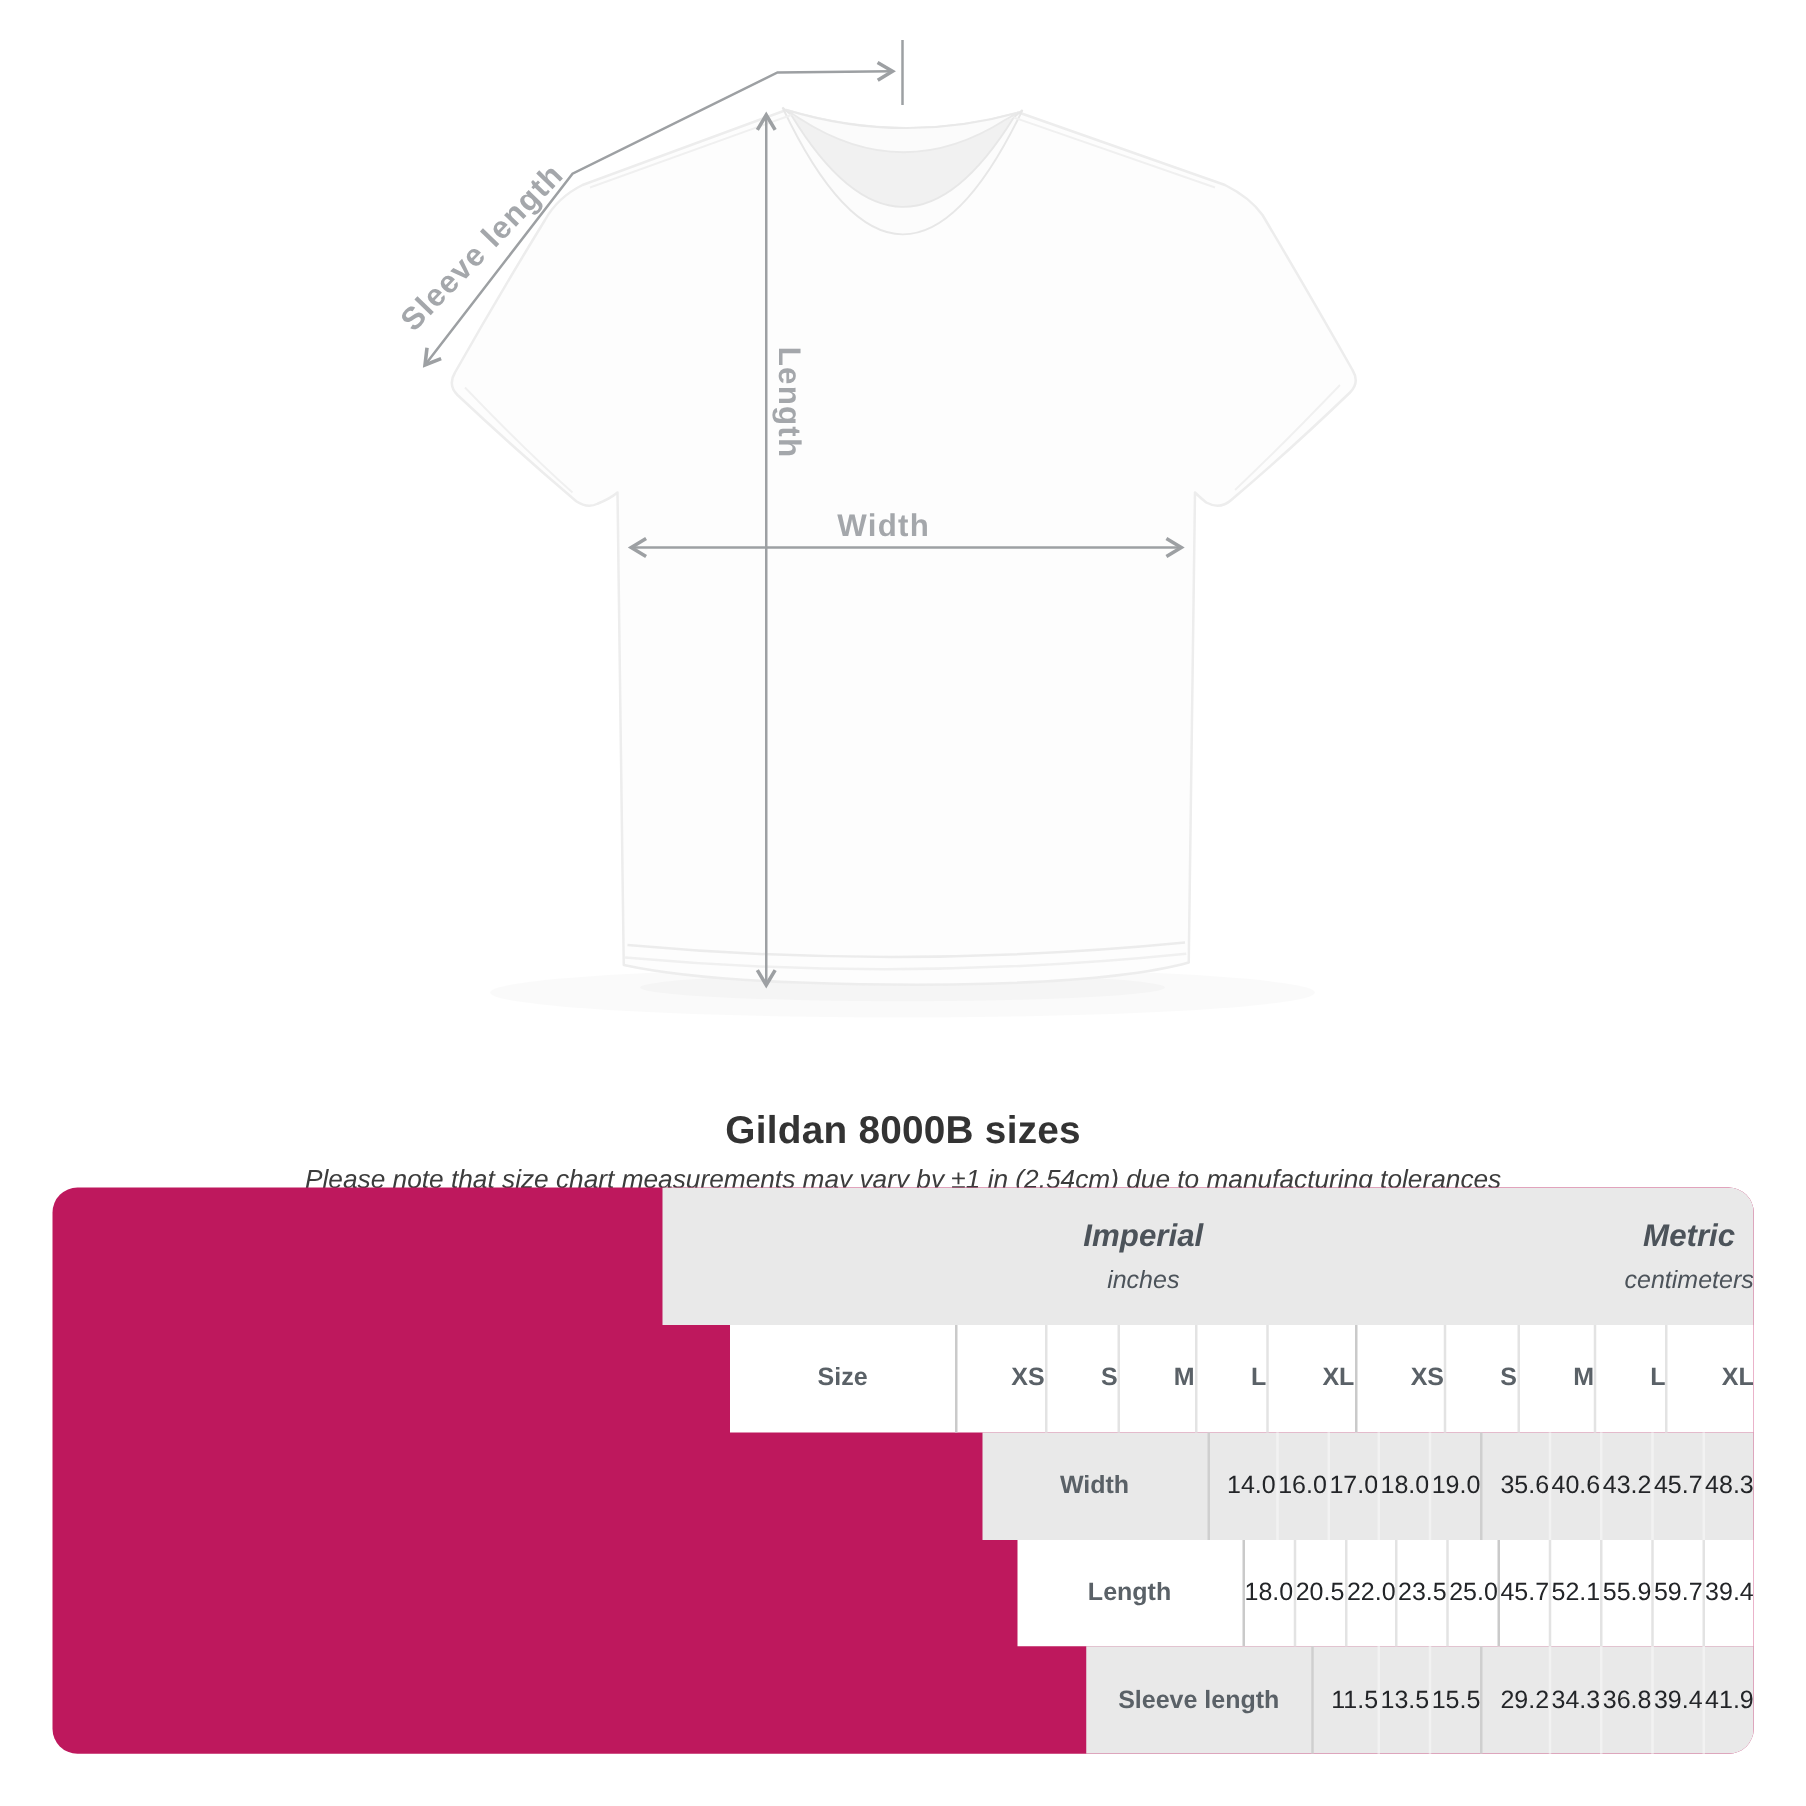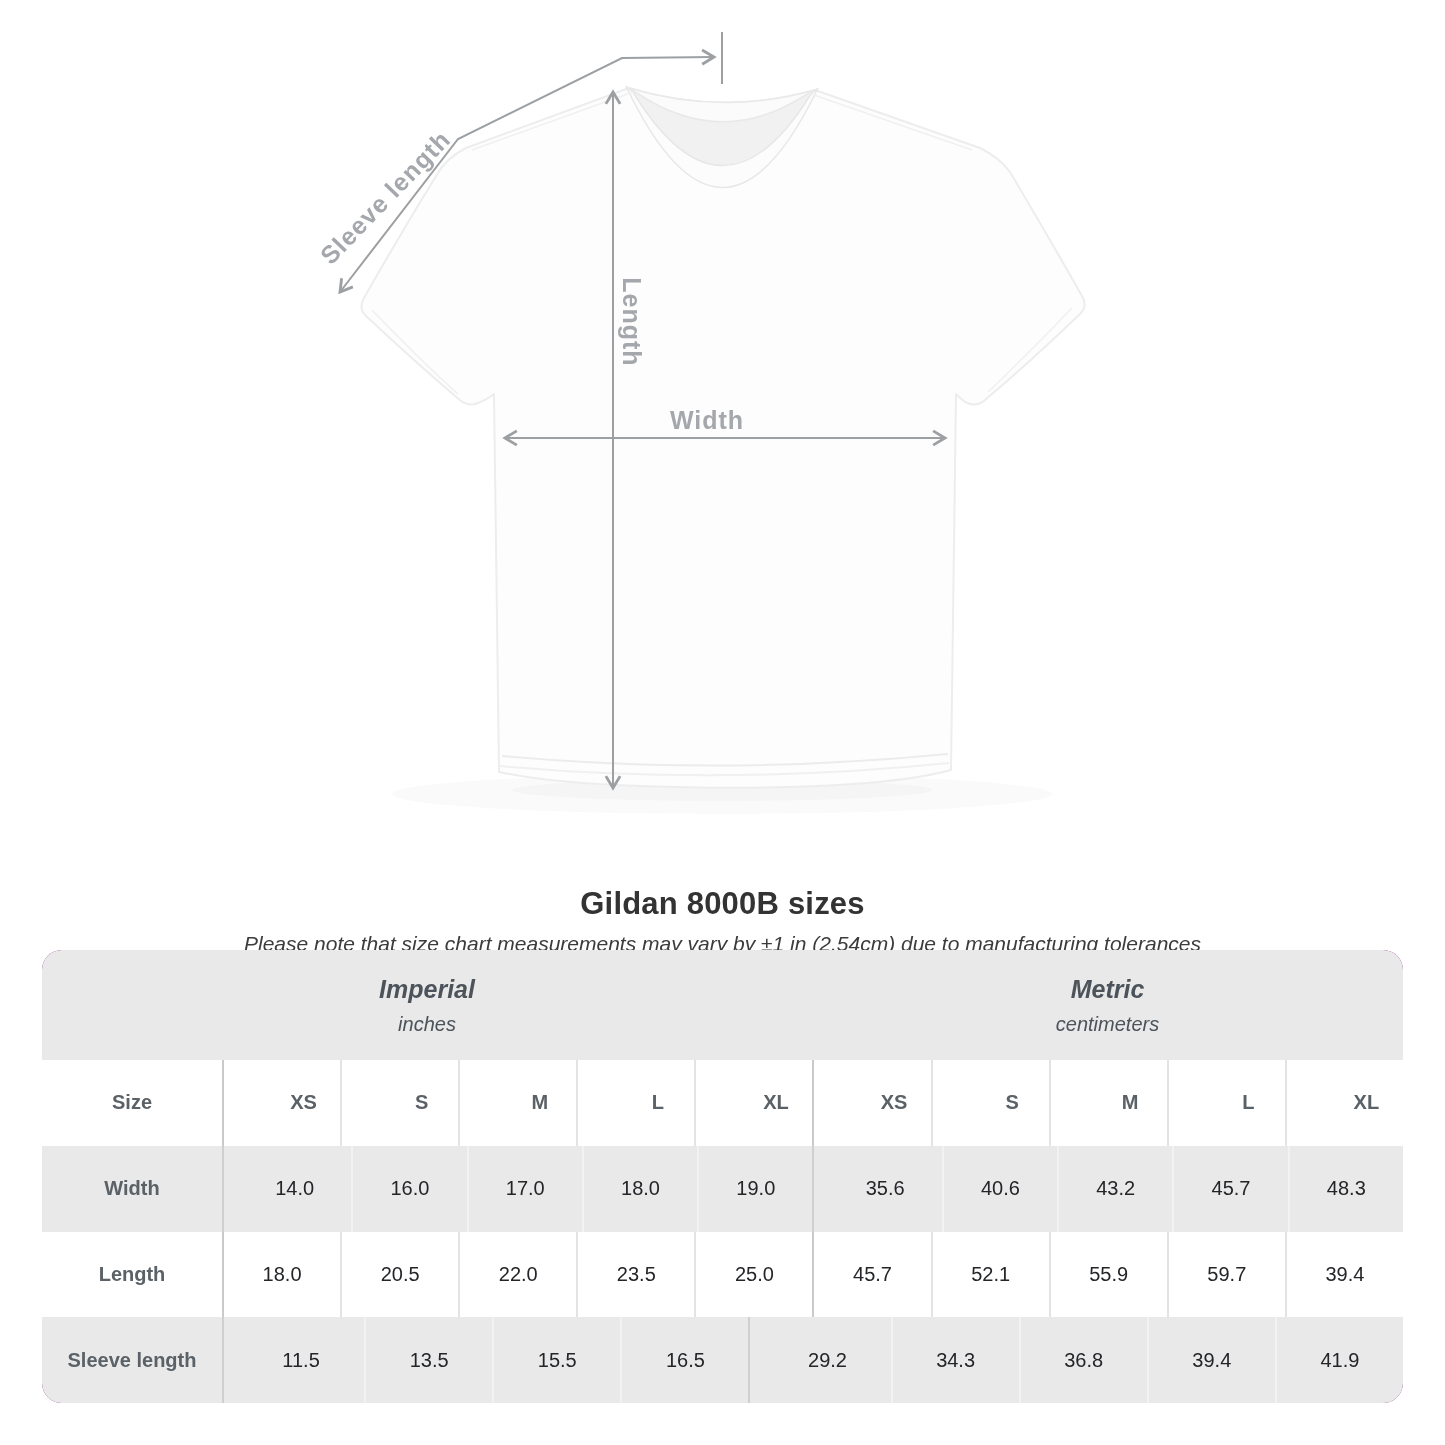--- a/index.html
+++ b/index.html
@@ -8,21 +8,21 @@
     font-family:"Liberation Sans",sans-serif;overflow:hidden;
   }
   .diagram{position:absolute;top:0;left:0;}
 
   .caption{position:absolute;top:846px;left:0;width:100%;text-align:center;margin-top:40px;}
   .title{font-size:31px;font-weight:bold;color:#333333;letter-spacing:.2px;}
   .subtitle{margin-top:10px;font-size:21px;font-style:italic;color:#3c3c3c;}
 
   .size-table{
     position:absolute;left:42px;top:950px;width:1361px;height:453px;
-    border-radius:20px;overflow:hidden;display:flex;flex-direction:column;background:#701a75;
+    border-radius:20px;overflow:hidden;display:flex;flex-direction:column;background:#be185d;align-items:flex-end;
   }
   .unit-header{height:110px;flex:0 0 110px;background:#e9e9e9;display:flex;}
   .unit-group{width:770px;display:flex;flex-direction:column;align-items:center;justify-content:center;}
   .unit-group.metric{width:auto;flex:1;}
   .unit-label{font-size:25px;font-weight:bold;font-style:italic;color:#4c535a;}
   .unit-sub{margin-top:9px;font-size:20px;font-style:italic;color:#4c535a;}
 
   .trow{flex:1;display:flex;background:#ffffff;}
   .trow.gray{background:#e9e9e9;}
   .cell{flex:1;display:flex;align-items:center;justify-content:center;font-size:20px;}
@@ -147,21 +147,20 @@
         <div class="cell val minor">55.9</div>
         <div class="cell val minor">59.7</div>
         <div class="cell val minor">39.4</div>
       </div>
 
     <div class="trow gray measure">
       <div class="cell label">Sleeve length</div>
     <div class="cell val major">11.5</div>
         <div class="cell val minor">13.5</div>
         <div class="cell val minor">15.5</div>
-        <div class="cell val minor">16.5</div>
         <div class="cell val major">29.2</div>
         <div class="cell val minor">34.3</div>
         <div class="cell val minor">36.8</div>
         <div class="cell val minor">39.4</div>
         <div class="cell val minor">41.9</div>
       </div>
   </div>
 
 </div>
 

